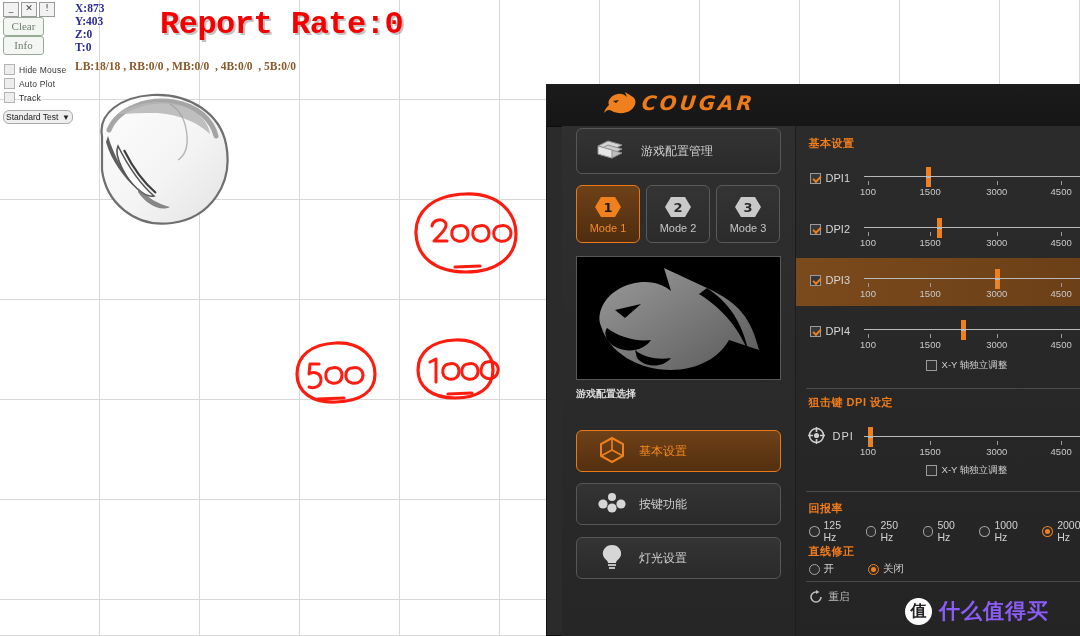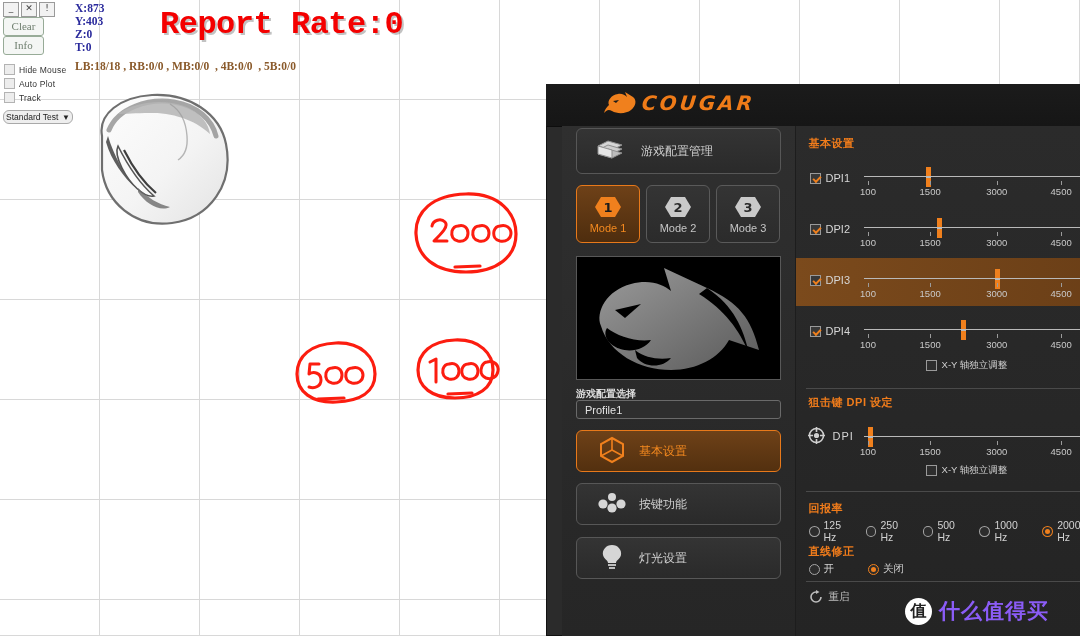--- a/index.html
+++ b/index.html
@@ -396,23 +396,20 @@
           </defs>
           <path d="M22,68 C16,54 28,32 52,26 C70,21 84,26 92,33 L85,10 L128,30 C160,45 172,60 180,92 L150,82 C140,100 118,112 92,112 C60,112 30,95 22,68 Z" fill="url(#cg)"></path>
           <path d="M128,30 C155,48 164,70 170,95 C160,72 146,52 120,36 Z" fill="#000"></path>
           <path d="M36,52 L62,46 L46,60 Z" fill="#000"></path>
           <path d="M28,70 C38,78 56,84 72,82 C64,94 44,96 32,86 C26,81 25,74 28,70 Z" fill="#000"></path>
           <path d="M56,92 C66,100 80,102 92,100 C84,110 66,110 58,100 Z" fill="#000"></path>
         </svg>
       </div>
 
       <div id="profile-label">游戏配置选择</div>
-      <div id="profile-select">
-        <span>Profile1</span>
-      </div>
 
       <div class="panel-btn active" id="btn-basic">
         <span class="pb-icon">
           <svg width="26" height="28" viewBox="0 0 26 28">
             <path d="M13,2 L24,8 L24,20 L13,26 L2,20 L2,8 Z" fill="none" stroke="#f0801d" stroke-width="2"></path>
             <path d="M13,2 L13,14 M13,14 L24,20 M13,14 L2,20" stroke="#f0801d" stroke-width="1.6" fill="none"></path>
           </svg>
         </span>
         <span class="pb-label">基本设置</span>
       </div>

